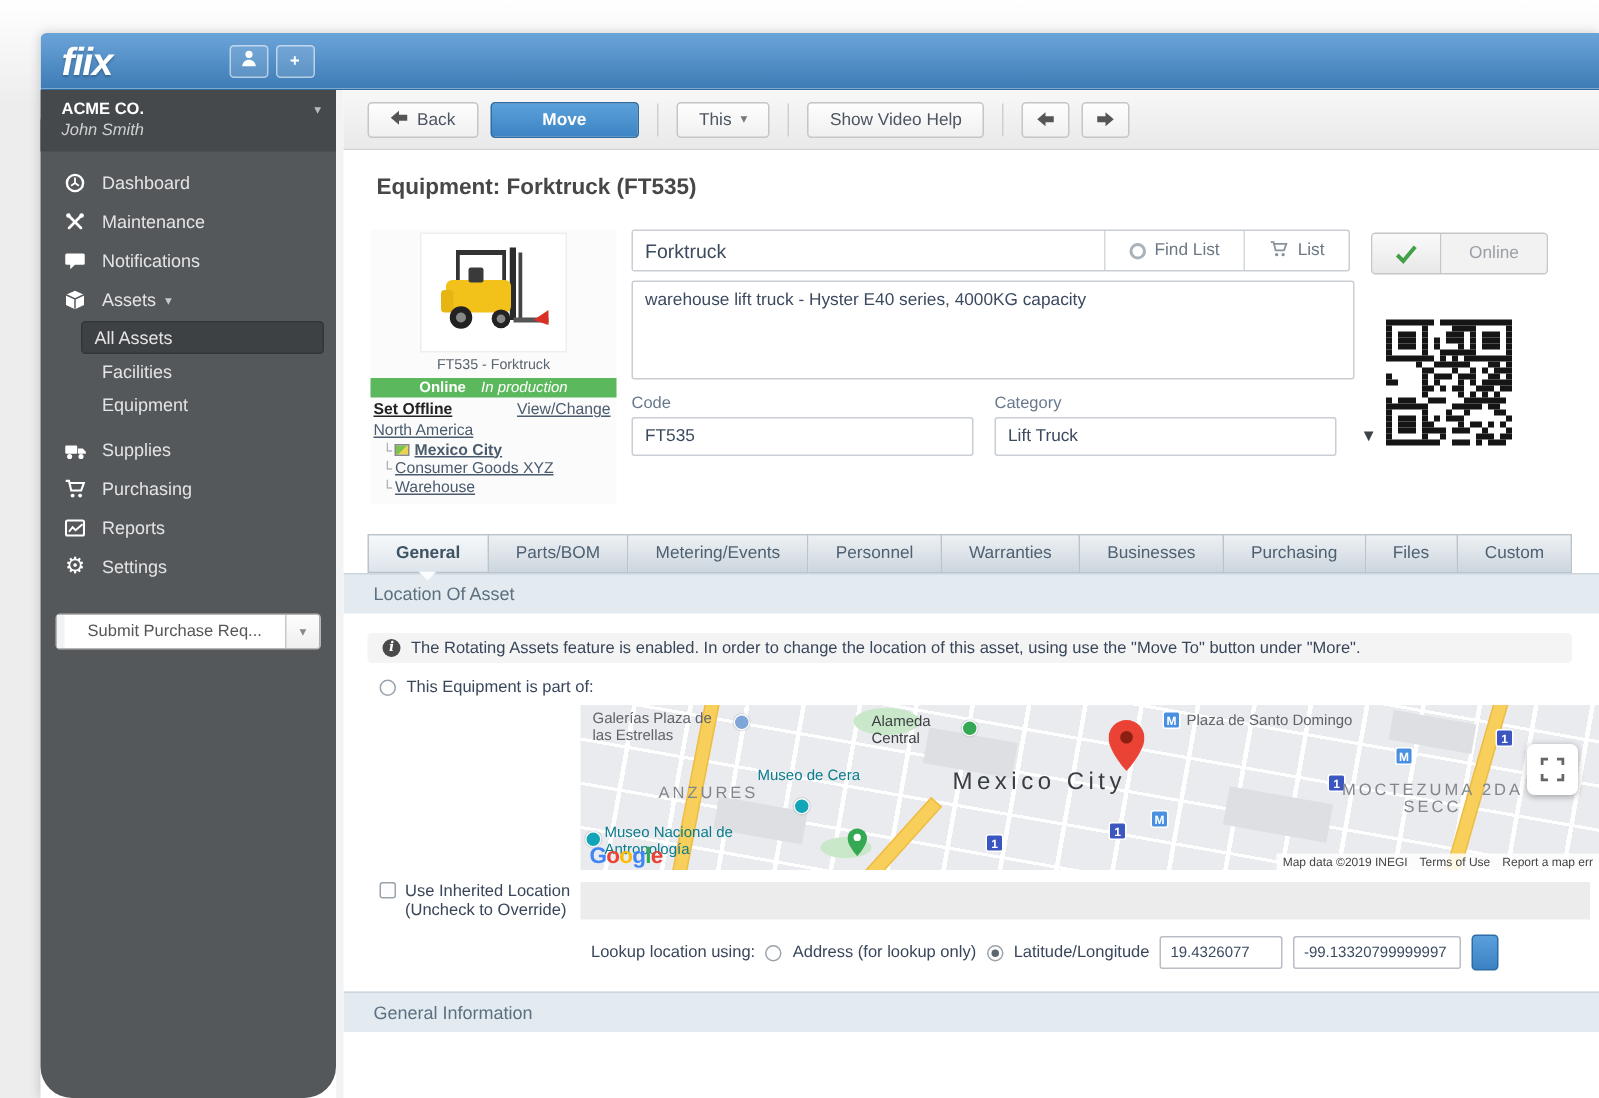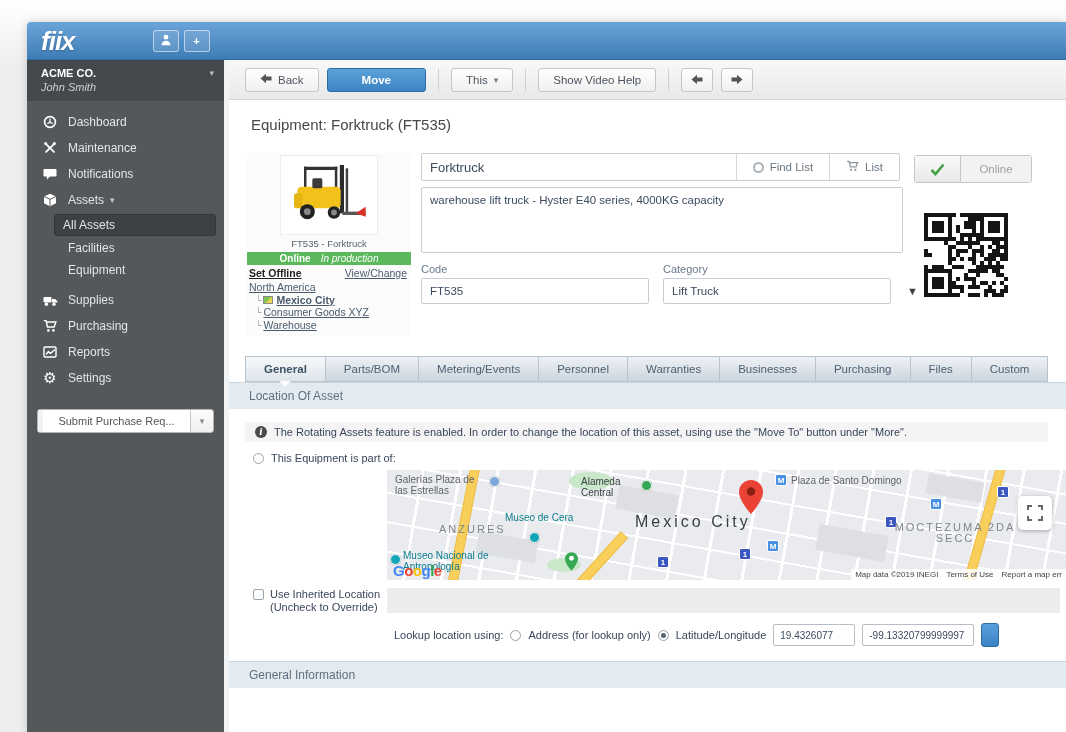--- a/index.html
+++ b/index.html
@@ -14,21 +14,21 @@
   
   .appbar{ height:38px; flex:0 0 38px; background:linear-gradient(#6ba4d9,#3e7cb6); border-bottom:1px solid #2e6da4;
     border-top-left-radius:4px; display:flex; align-items:center; padding-left:14px;}
   .logo{ color:#fff; font-size:26px; font-weight:bold; font-style:italic; letter-spacing:-1px; line-height:36px; text-shadow:0 1px 2px rgba(0,0,0,.25);}
   .appbar-btns{ display:flex; gap:5px; margin-left:78px;}
   .abtn{ width:26px; height:22px; border:1px solid rgba(255,255,255,.55); border-radius:3px;
     background:rgba(255,255,255,.12); display:flex; align-items:center; justify-content:center; color:#fff; font-weight:bold;}
   
   .split{ flex:1; display:flex; min-height:0;}
   
-  .sidebar{ width:197px; flex:0 0 197px; background:#55585b; color:#e3e4e5; display:flex; flex-direction:column;}
+  .sidebar{ width:197px; flex:0 0 197px; background:#55585b; color:#e3e4e5; display:flex; flex-direction:column;border-radius:21px;}
   .org{ background:#45494c; padding:7px 10px 8px 14px; position:relative;}
   .org-name{ font-weight:bold; font-size:11px; color:#fff;}
   .org-user{ font-style:italic; font-size:11px; color:#cfd0d1; margin-top:2px;}
   .org-caret{ position:absolute; right:10px; top:8px; color:#b9babb; font-size:9px;}
   .nav{ padding-top:8px;}
   .side-item{ display:flex; align-items:center; height:26px; padding-left:14px; font-size:12px; cursor:pointer;}
   .side-item .ic{ width:18px; margin-right:9px; display:flex; justify-content:center; color:#fff;}
   .side-item .caret{ margin-left:6px; font-size:9px; color:#c7c8c9;}
   .sub{ font-size:12px; padding:4px 8px 4px 41px; height:22px; cursor:pointer;}
   .sub.selected{ background:#3d4144; border:1px solid #323639; border-radius:3px; margin:1px 8px 1px 27px; padding:3px 8px;}
@@ -40,21 +40,21 @@
   .main{ flex:1; background:#fff; border-left:5px solid #f2f3f4; display:flex; flex-direction:column; min-width:0;}
   .toolbar{ height:40px; flex:0 0 40px; background:linear-gradient(#f8f8f8,#e9e9ea); border-bottom:1px solid #d4d4d4;
     display:flex; align-items:center; padding-left:16px; gap:8px;}
   .tbtn{ background:linear-gradient(#fefefe,#f0f0f0); border:1px solid #c6c6c6; border-radius:3px; height:24px;
     padding:0 14px; display:flex; align-items:center; gap:6px; color:#4c5560; font-size:11.5px; cursor:pointer;}
   .tbtn.primary{ background:linear-gradient(#5ba1da,#3d84c4); border-color:#2e6da4; color:#fff; font-weight:bold; padding:0 34px;}
   .tbtn .caret{ font-size:9px; color:#777;}
   .tbtn.nav-arrow{ padding:0 9px; font-size:14px; font-weight:bold; color:#555;}
   .tsep{ width:1px; height:22px; background:#cfcfcf; margin:0 4px;}
   .page-body{ flex:1; overflow:hidden; position:relative;}
-  h1.title{ font-size:15px; font-weight:normal; color:#474747; margin:16px 0 0 22px;}
+  h1.title{ font-size:15px; font-weight:bold; color:#474747; margin:16px 0 0 22px;}
   
   .asset-header{ display:flex; margin:20px 0 0 18px;}
   .asset-card{ width:164px; flex:0 0 164px; font-size:10.5px; background:#fbfbfb; padding-bottom:4px;}
   .thumb{ width:98px; height:80px; margin:2px auto 0 auto; background:#fff; border:1px solid #eee; display:flex; align-items:center; justify-content:center; cursor:pointer;}
   .thumb-caption{ text-align:center; color:#5a646e; font-size:9.5px; margin-top:3px;}
   .status-bar{ margin-top:3px; background:#5cb85c; color:#fff; font-size:10px; padding:1px 6px; display:flex; gap:10px; justify-content:center;}
   .status-bar .b{ font-weight:bold;}
   .status-bar .i{ font-style:italic;}
   .links-row{ display:flex; justify-content:space-between; padding:2px 4px 1px 2px;}
   .lnk{ text-decoration:underline; color:#4a5b6d; cursor:pointer;}

